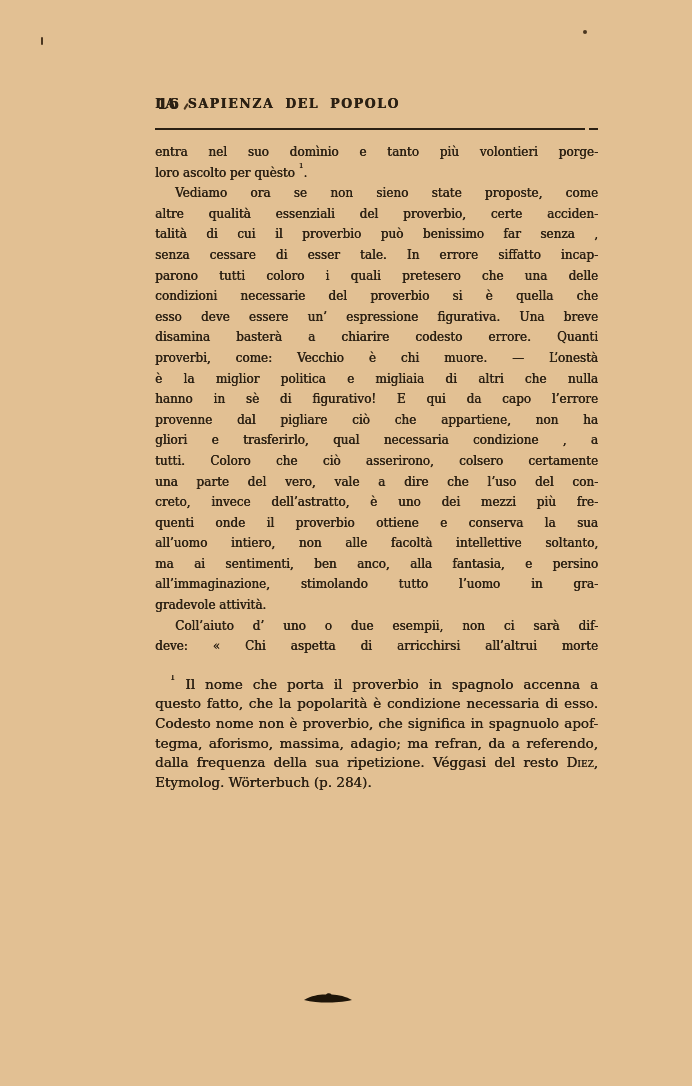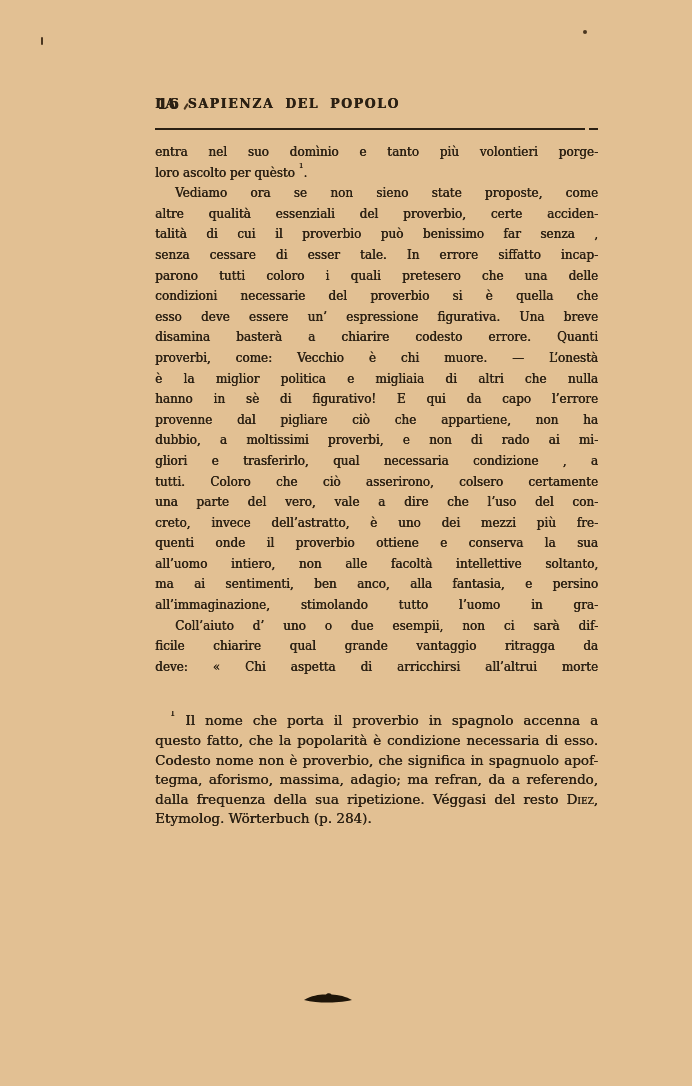--- a/index.html
+++ b/index.html
@@ -41,21 +41,21 @@
     overflow:hidden;
     text-shadow:0.45px 0 0 currentColor;
     white-space:normal;
   }
   .line.ind{text-indent:20px;}
   .line.end{text-align-last:left;}
   .it{}
   .sc{font-variant:small-caps;}
   sup{font-size:62%;line-height:0;position:relative;top:-0.45em;}
   
-  .footnote{margin-top:34px;}
+  .footnote{margin-top:18px;}
   .footnote .line{
     font-size:13.5px;
     height:19.6px;line-height:19.6px;
     text-align:justify;text-align-last:justify;
     overflow:hidden;
     text-shadow:0.3px 0 0 currentColor;
   }
   .footnote .line.ind{text-indent:15px;}
   .footnote .line.end{text-align-last:left;}
   
@@ -96,31 +96,30 @@
         <div class="line"><span>talità di cui il proverbio può benissimo far senza ,</span></div>
         <div class="line"><span>senza cessare di esser tale. In errore siffatto incap-</span></div>
         <div class="line"><span>parono tutti coloro i quali pretesero che una delle</span></div>
         <div class="line"><span>condizioni necessarie del proverbio si è quella che</span></div>
         <div class="line"><span>esso deve essere un’ espressione figurativa. Una breve</span></div>
         <div class="line"><span>disamina basterà a chiarire codesto errore. Quanti</span></div>
         <div class="line"><span>proverbi, come: </span><span class="it">Vecchio è chi muore.</span><span> — </span><span class="it">L’onestà</span></div>
         <div class="line"><span class="it">è la miglior politica</span><span> e migliaia di altri che nulla</span></div>
         <div class="line"><span>hanno in sè di figurativo! E qui da capo l’errore</span></div>
         <div class="line"><span>provenne dal pigliare ciò che appartiene, non ha</span></div>
-        <div class="line"><span>dubbio, a moltissimi proverbi, e non di rado ai mi-</span></div>
         <div class="line"><span>gliori e trasferirlo, qual necessaria condizione , a</span></div>
         <div class="line"><span>tutti. Coloro che ciò asserirono, colsero certamente</span></div>
         <div class="line"><span>una parte del vero, vale a dire che l’uso del con-</span></div>
         <div class="line"><span>creto, invece dell’astratto, è uno dei mezzi più fre-</span></div>
         <div class="line"><span>quenti onde il proverbio ottiene e conserva la sua</span></div>
         <div class="line"><span>all’uomo intiero, non alle facoltà intellettive soltanto,</span></div>
         <div class="line"><span>ma ai sentimenti, ben anco, alla fantasia, e persino</span></div>
         <div class="line"><span>all’immaginazione, stimolando tutto l’uomo in gra-</span></div>
+        <div class="line end"><span>gradevole attività.</span></div>
         <div class="line ind"><span>Coll’aiuto d’ uno o due esempii, non ci sarà dif-</span></div>
-        <div class="line"><span>ficile chiarire qual grande vantaggio ritragga da</span></div>
         <div class="line"><span>deve: « Chi aspetta di arricchirsi all’altrui morte</span></div>
       </main>
 
     <section class="footnote" id="footnote-lines">
         <div class="line ind"><sup>1</sup><span> Il nome che porta il proverbio in spagnolo accenna a</span></div>
         <div class="line"><span>questo fatto, che la popolarità è condizione necessaria di esso.</span></div>
         <div class="line"><span>Codesto nome non è </span><span class="it">proverbio</span><span>, che significa in spagnuolo apof-</span></div>
         <div class="line"><span>tegma, aforismo, massima, adagio; ma </span><span class="it">refran</span><span>, da </span><span class="it">a referendo</span><span>,</span></div>
         <div class="line"><span>dalla frequenza della sua ripetizione. Véggasi del resto </span><span class="sc">Diez</span><span>,</span></div>
         <div class="line end"><span class="it">Etymolog. Wörterbuch</span><span> (p. 284).</span></div>

